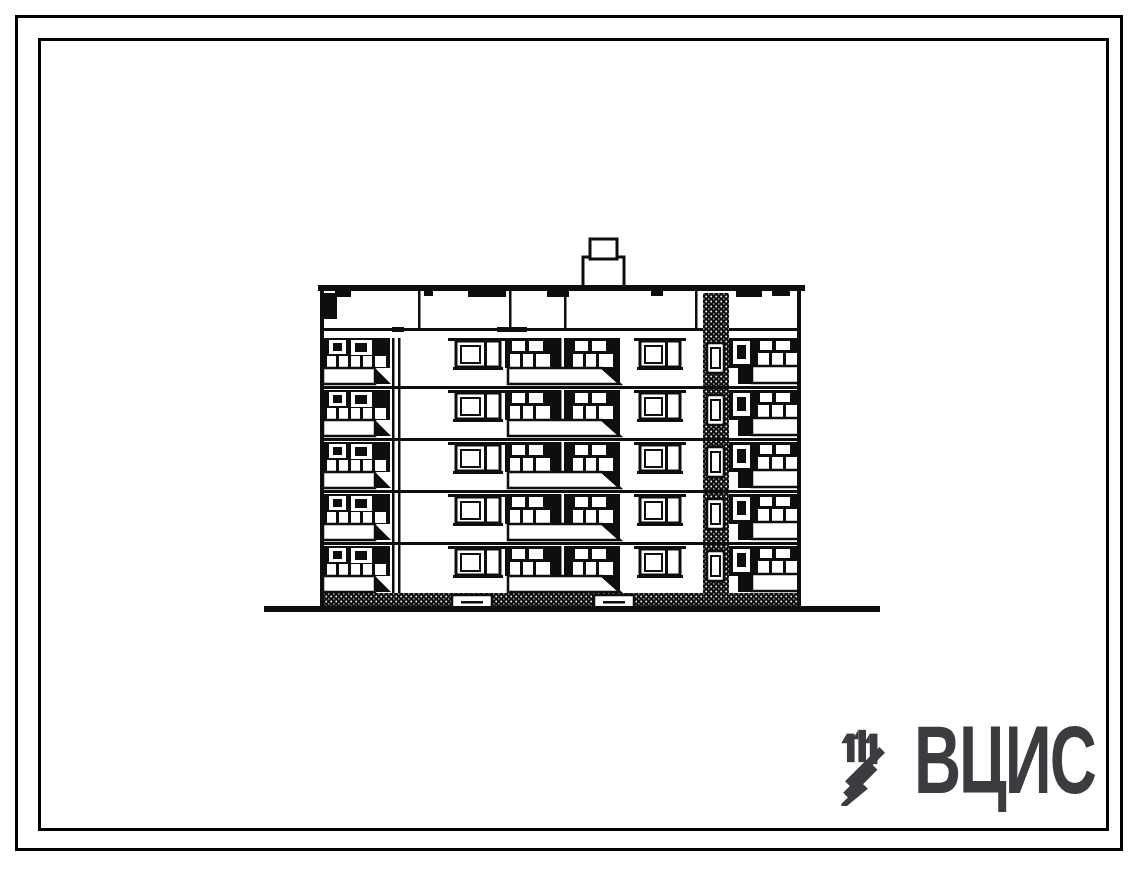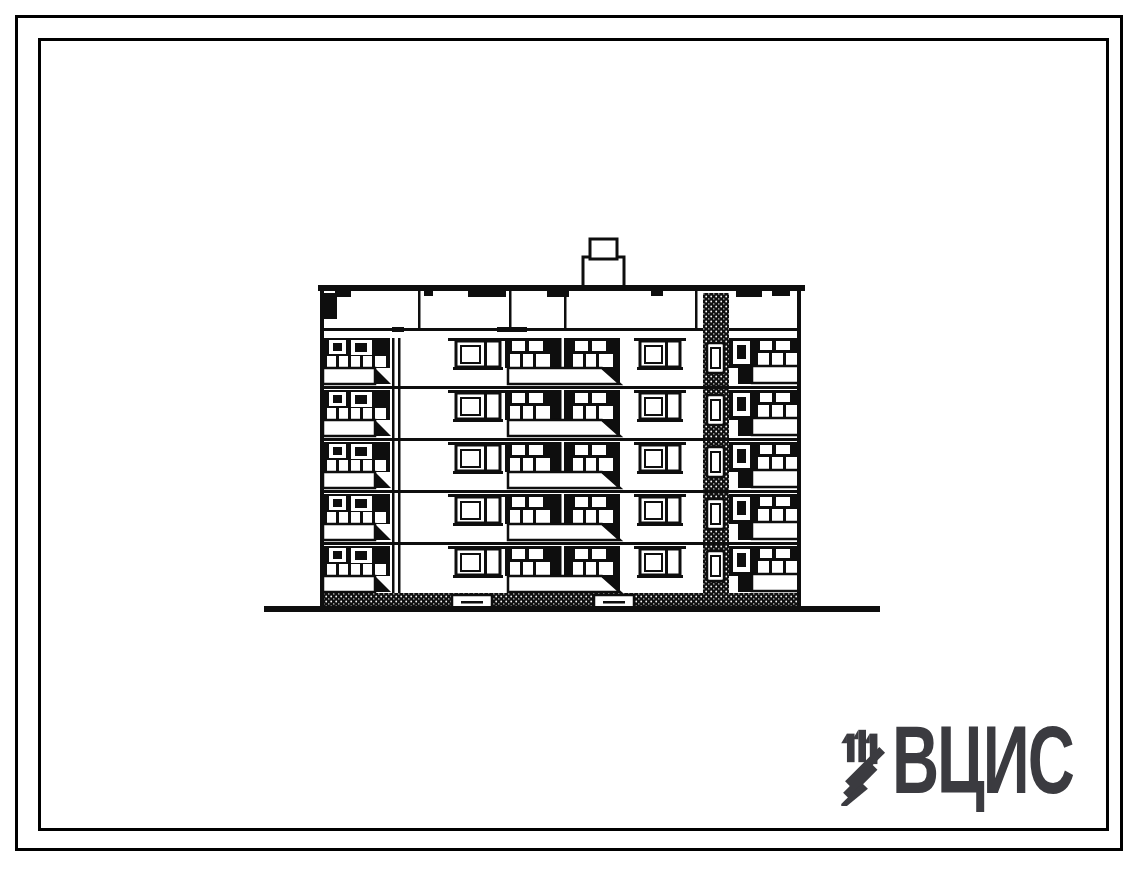--- a/index.html
+++ b/index.html
@@ -4,21 +4,21 @@
 <style>
   html,body{margin:0;padding:0;background:#ffffff;}
   .page{position:relative;width:1139px;height:869px;background:#ffffff;overflow:hidden;
         font-family:"Liberation Sans", sans-serif;}
   .frame-outer{position:absolute;left:15px;top:15px;width:1108px;height:836px;
         border:3px solid #000;box-sizing:border-box;}
   .frame-inner{position:absolute;left:38px;top:38px;width:1071px;height:793px;
         border:3px solid #000;box-sizing:border-box;}
   .drawing-svg{position:absolute;left:260px;top:225px;width:630px;height:395px;}
   .logo{position:absolute;left:840px;top:712px;width:250px;height:100px;
-        display:flex;align-items:flex-start;}
+        display:flex;align-items:flex-start;gap:22px;}
   .logo-emblem{width:52px;height:80px;margin-top:14px;flex:0 0 auto;}
   .logo-text{display:inline-block;font-weight:bold;font-size:96px;line-height:1;
         letter-spacing:-3px;transform:scaleX(.68);transform-origin:left top;
         white-space:nowrap;}
 </style>
 </head>
 <body>
 
 <div class="page">
 

